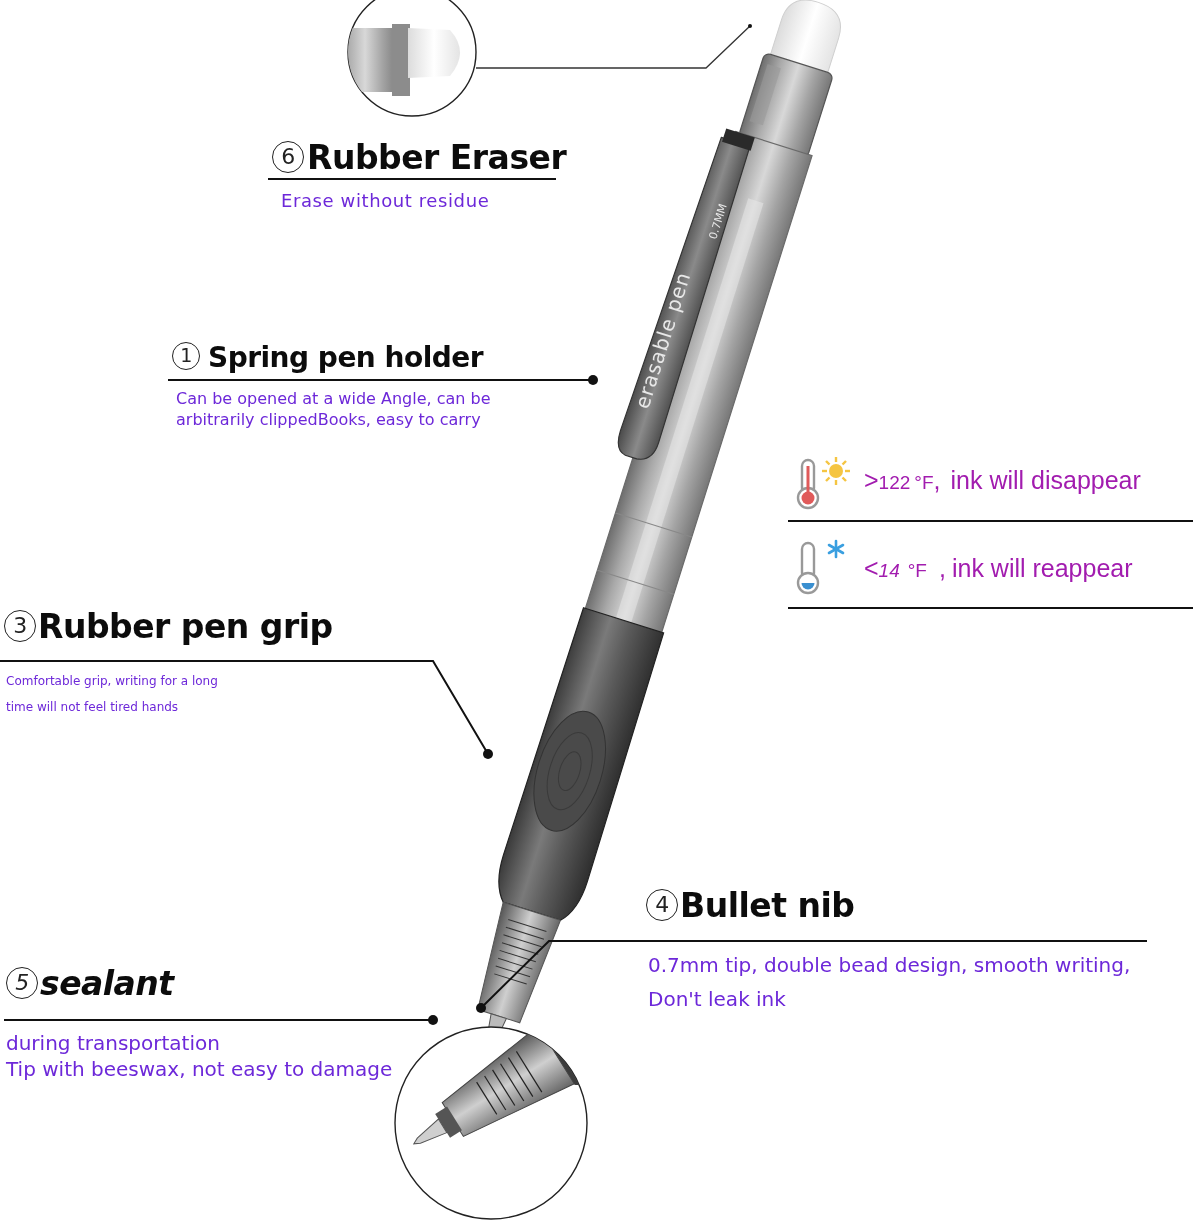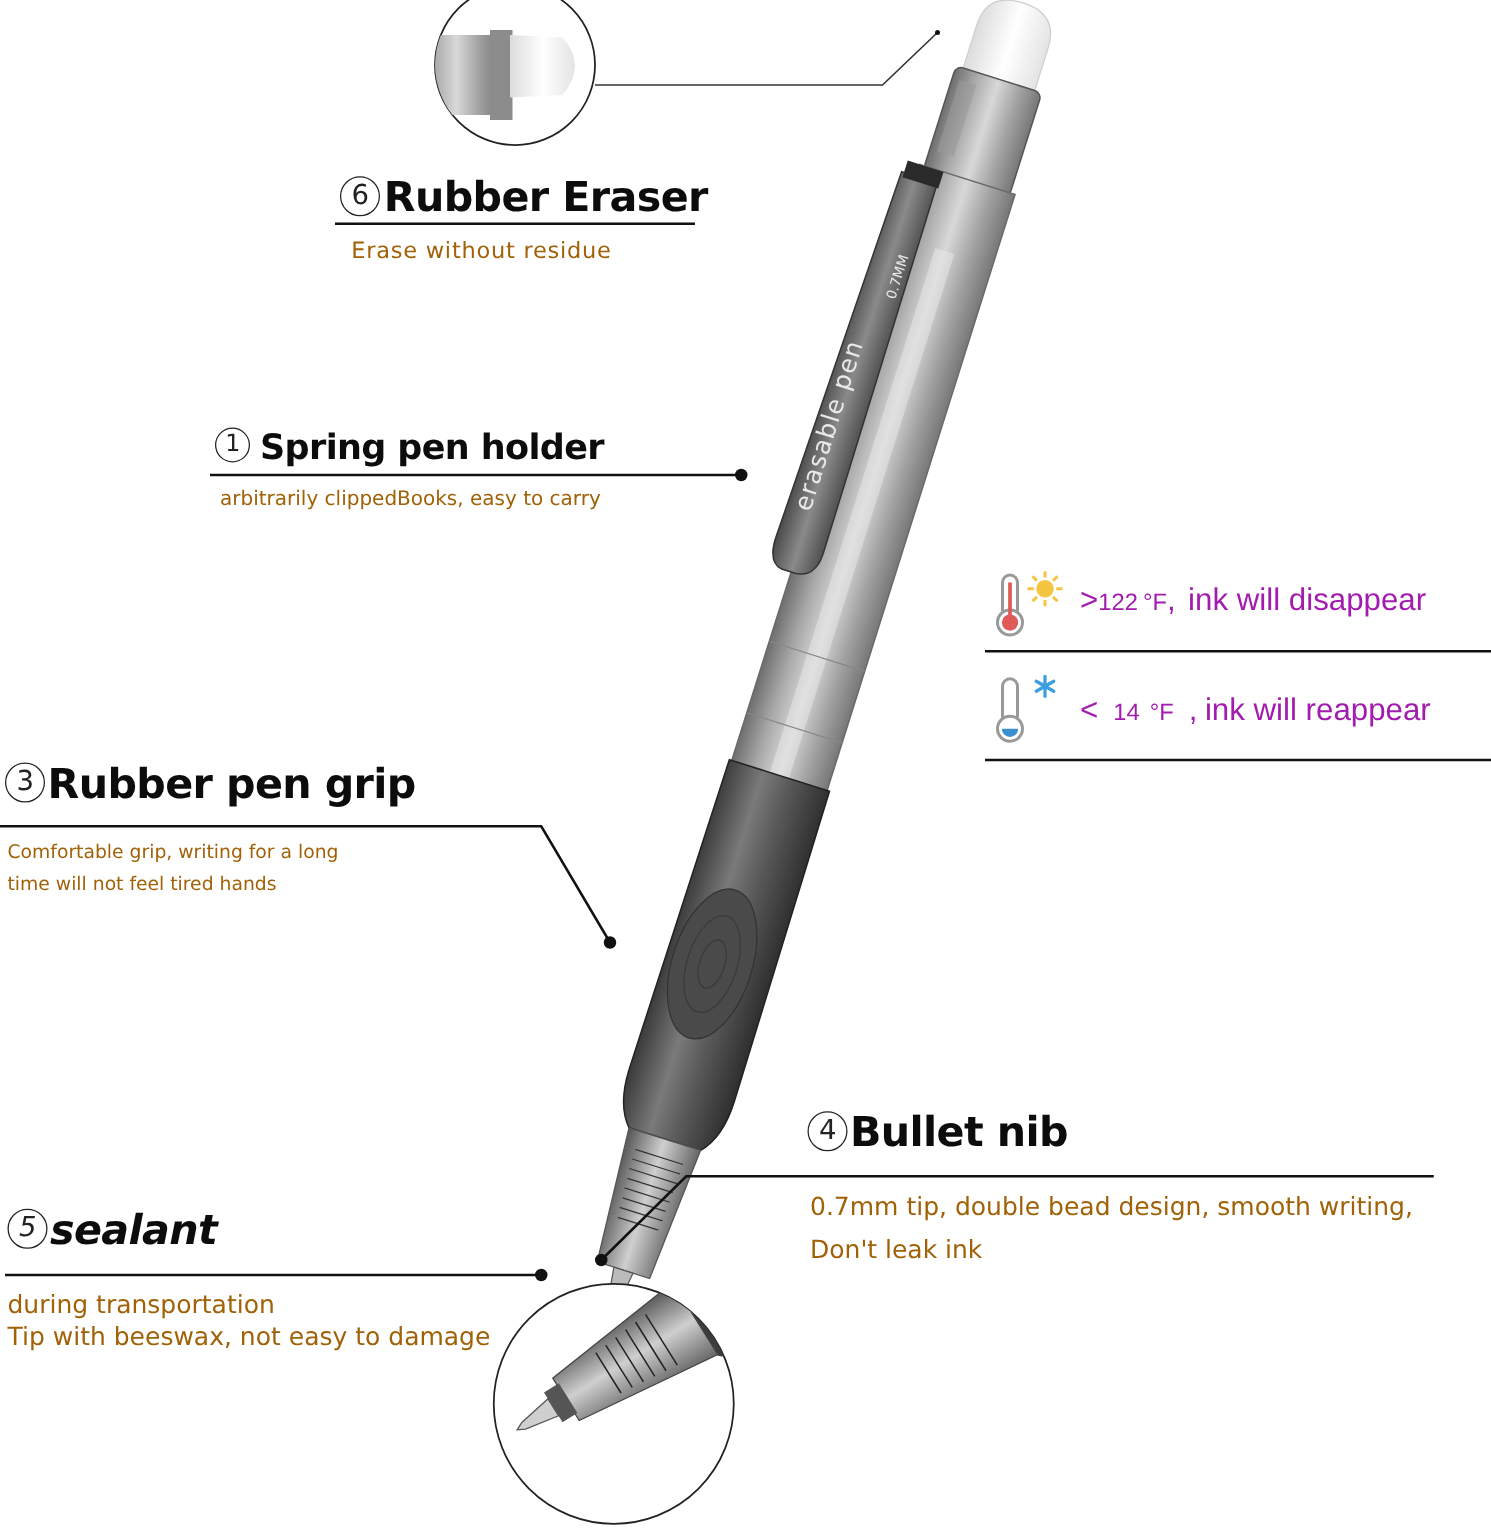--- a/index.html
+++ b/index.html
@@ -1,20 +1,20 @@
 <!DOCTYPE html>
 <html><head>
   <meta charset="utf-8">
   <style>
     html, body { margin: 0; padding: 0; background: #ffffff; }
     body { width: 1193px; height: 1225px; position: relative; overflow: hidden; font-family: "DejaVu Sans", sans-serif; color: #111; }
     .abs { position: absolute; }
     .title { font-family: "DejaVu Sans", sans-serif; font-weight: bold; color: #0c0c0c; letter-spacing: -0.5px; white-space: nowrap; }
     .num { display: inline-block; border: 1.5px solid #222; border-radius: 50%; text-align: center; font-weight: normal; color: #222; margin-right: 3px; box-sizing: border-box; vertical-align: middle; position: relative; top: -3px; }
-    .desc { color: #a16207; white-space: nowrap; line-height: 1.3; }
+    .desc { color: #6d28d9; white-space: nowrap; line-height: 1.3; }
     .rule { position: absolute; height: 2px; background: #111; }
     .dot { position: absolute; width: 10px; height: 10px; border-radius: 50%; background: #111; }
     svg { position: absolute; overflow: visible; }
     .temp-text { font-family: "Liberation Sans", sans-serif; font-size: 25px; color: #a21caf; white-space: nowrap; }
     .temp-text .small { font-size: 19px; }
   </style>
 </head>
 <body>
 
 <svg width="1193" height="1225" style="left:0;top:0;" viewBox="0 0 1193 1225">
@@ -130,20 +130,21 @@
 </div>
 <div class="rule" style="left:268px; top:178px; width:288px; height:2px;"></div>
 <div class="abs desc" style="left:281px; top:189px; font-size:18px; letter-spacing:0.6px;">Erase without residue</div>
 
 <div class="abs title" style="left:172px; top:341px; font-size:28px;">
   <span class="num" style="width:28px;height:28px;font-size:19px;line-height:25px;margin-right:8px;">1</span><span>Spring pen holder</span>
 </div>
 <div class="rule" style="left:168px; top:379px; width:424px;"></div>
 <div class="dot" style="left:588px; top:375px;"></div>
 <div class="abs desc" style="left:176px; top:389px; font-size:16px;">
+  <div>Can be opened at a wide Angle, can be</div>
   <div>arbitrarily clippedBooks, easy to carry</div>
 </div>
 
 <div class="abs" style="left:792px; top:452px; width:400px; height:62px;">
   <svg width="60" height="60" style="left:0;top:2px;" viewBox="0 0 60 60">
     <rect x="10" y="6" width="12" height="34" rx="6" fill="#fff" stroke="#999" stroke-width="2.4"></rect>
     <circle cx="16" cy="44" r="10" fill="#fff" stroke="#999" stroke-width="2.4"></circle>
     <rect x="14.5" y="12" width="3" height="30" fill="#e05a5a"></rect>
     <circle cx="16" cy="44" r="6.5" fill="#e05a5a"></circle>
     <g fill="#f5c542">
@@ -171,30 +172,30 @@
     <rect x="10" y="6" width="12" height="36" rx="6" fill="#fff" stroke="#999" stroke-width="2.4"></rect>
     <circle cx="16" cy="46" r="10" fill="#fff" stroke="#999" stroke-width="2.4"></circle>
     <path d="M9.5,46 A6.5,6.5 0 0 0 22.5,46 Z" fill="#3a8fd0"></path>
     <g stroke="#3a9fe0" stroke-width="2.6" stroke-linecap="round">
       <line x1="44" y1="4" x2="44" y2="20"></line>
       <line x1="37" y1="8" x2="51" y2="16"></line>
       <line x1="37" y1="16" x2="51" y2="8"></line>
     </g>
   </svg>
   <div class="abs temp-text" style="left:72px; top:17px;">
-    <span>&lt;</span><span class="small" style="margin-left:12px;">14</span><span class="small" style="margin-left:8px;">°F</span><span style="margin-left:12px;margin-right:6px;">,</span><span>ink will reappear</span>
+    <span>&lt;</span><span class="small" style="margin-left:0;font-style:italic;">14</span><span class="small" style="margin-left:8px;">°F</span><span style="margin-left:12px;margin-right:6px;">,</span><span>ink will reappear</span>
   </div>
 </div>
 <div class="rule" style="left:788px; top:607px; width:405px;"></div>
 
 <div class="abs title" style="left:4px; top:607px; font-size:33px;">
   <span class="num" style="width:32px;height:32px;font-size:22px;line-height:29px;margin-right:2px;">3</span><span>Rubber pen grip</span>
 </div>
 <div class="dot" style="left:483px; top:749px;"></div>
-<div class="abs desc" style="left:6px; top:668px; font-size:15px; line-height:26px;">
+<div class="abs desc" style="left:6px; top:668px; font-size:12px; line-height:26px;">
   <div>Comfortable grip, writing for a long</div>
   <div>time will not feel tired hands</div>
 </div>
 
 <div class="abs title" style="left:646px; top:886px; font-size:33px;">
   <span class="num" style="width:32px;height:32px;font-size:22px;line-height:29px;margin-right:2px;">4</span><span>Bullet nib</span>
 </div>
 <div class="dot" style="left:476px; top:1003px;"></div>
 <div class="abs desc" style="left:648px; top:948px; font-size:20px; line-height:34px;">
   <div>0.7mm tip, double bead design, smooth writing,</div>

